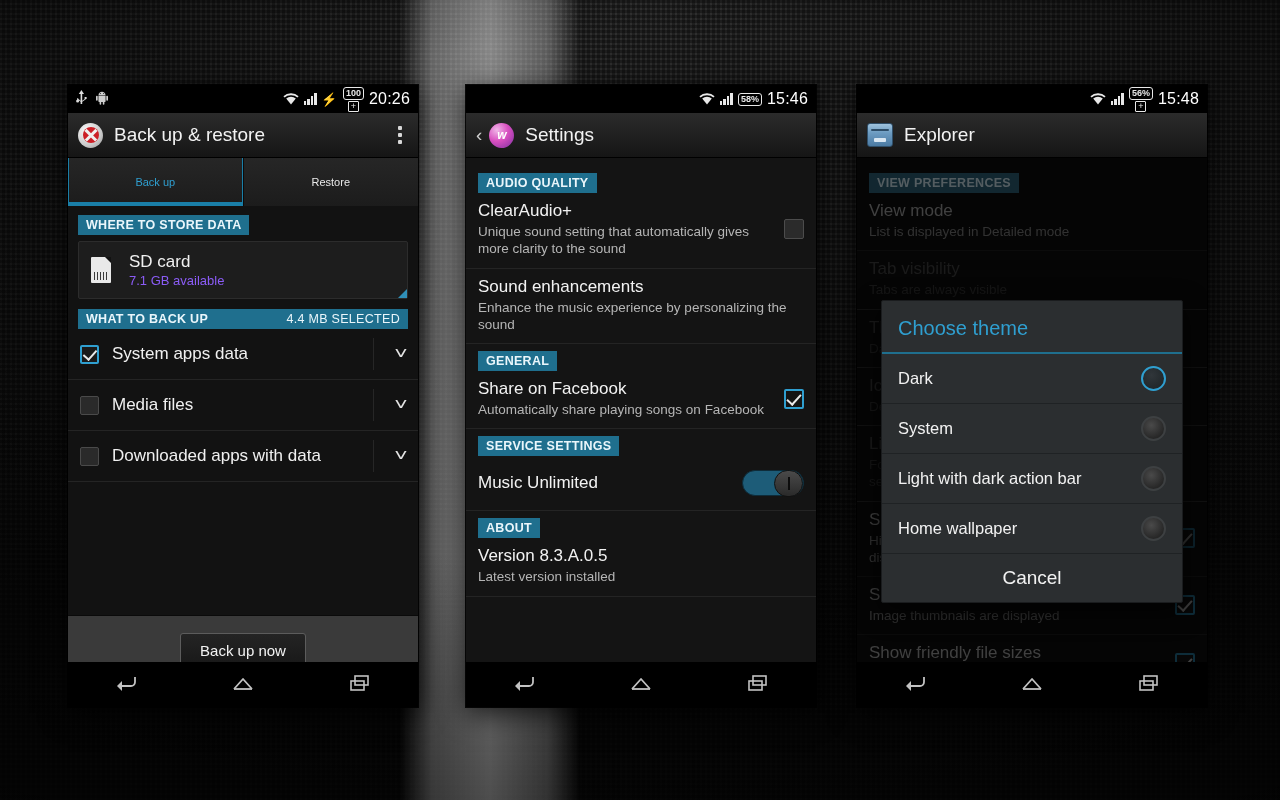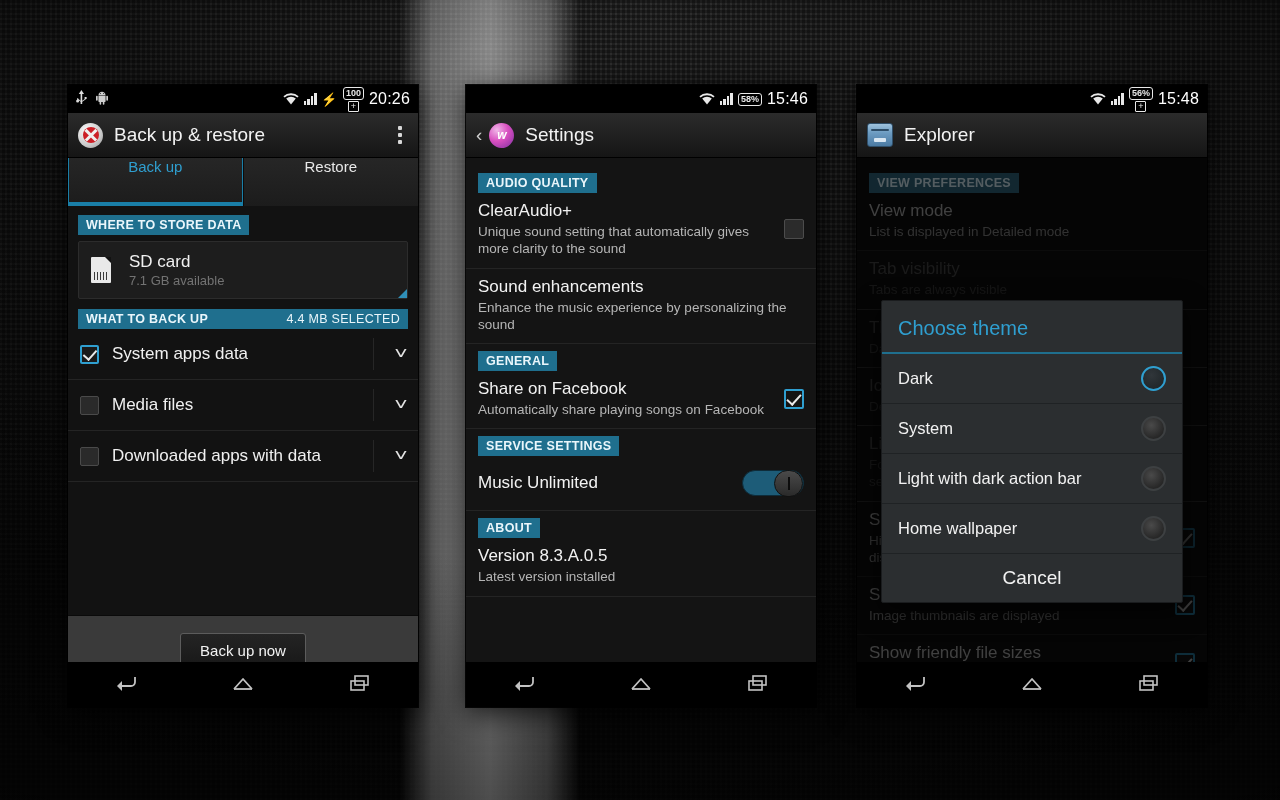--- a/index.html
+++ b/index.html
@@ -112,22 +112,22 @@
     content:"";position:absolute;left:3px;right:3px;top:5px;height:2px;background:#2d4d68;border-radius:1px;
   }
   .explorer-ic::after{
     content:"";position:absolute;left:6px;right:6px;bottom:4px;height:4px;
     background:#d8e6f2;border-radius:1px;
   }
 
   
   .tabs{ display:flex; height:48px; background:#141414; }
   .tab{
-    flex:1; display:flex; align-items:flex-start; justify-content:center;
-    font-size:15px; color:#e8e8e8; position:relative;
+    flex:1; display:flex; align-items:center; justify-content:center;
+    font-size:11px; color:#e8e8e8; position:relative;
     background:linear-gradient(180deg,#262626,#1c1c1c);
     border-right:1px solid #0c0c0c;
   }
   .tab:last-child{ border-right:none; }
   .tab.active{ color:#2f9fd0; }
   .tab.active::after{
     content:""; position:absolute; left:0; right:0; bottom:0; height:4px; background:#1a7fa8;
   }
   .tab.active{ box-shadow:inset 1px 0 0 #1a7fa8, inset -1px 0 0 #1a7fa8; }
 
@@ -158,21 +158,21 @@
   }
   .sdcard::before{
     content:"";position:absolute;right:0;top:0;border-width:0 6px 6px 0;border-style:solid;
     border-color:transparent #121212 transparent transparent;
   }
   .sdcard::after{
     content:"";position:absolute;left:3px;bottom:3px;width:14px;height:8px;
     background:repeating-linear-gradient(90deg,#3a3a3a 0 1.5px,#e9e9e9 1.5px 3px);
   }
   .card-t{ font-size:17px; color:#f0f0f0; }
-  .card-s{ font-size:13px; color:#737373; margin-top:1px; }
+  .card-s{ font-size:13px; color:#8b5cf6; margin-top:1px; }
 
   .row{
     display:flex; align-items:center; gap:13px; padding:15px 12px;
     border-bottom:1px solid #242424; position:relative;
   }
   .row:first-of-type{ border-top:none; }
   .cb{
     width:19px;height:19px;border-radius:2px;flex:none;
     background:#2a2a2a; border:1px solid #4a4a4a;
   }

